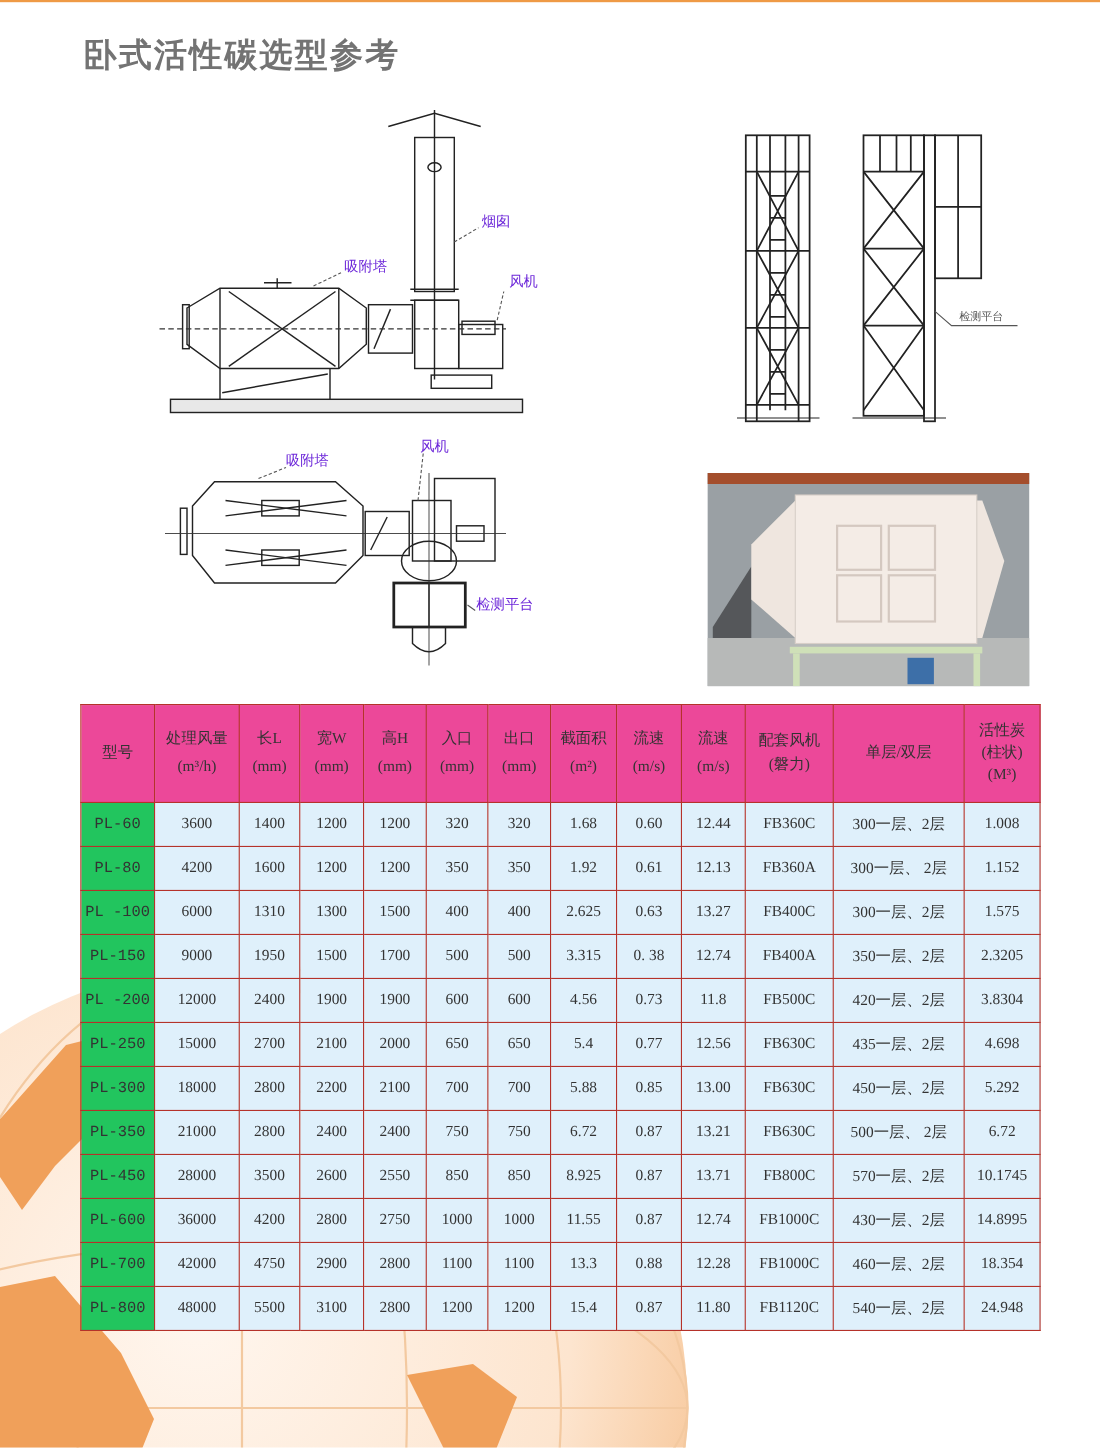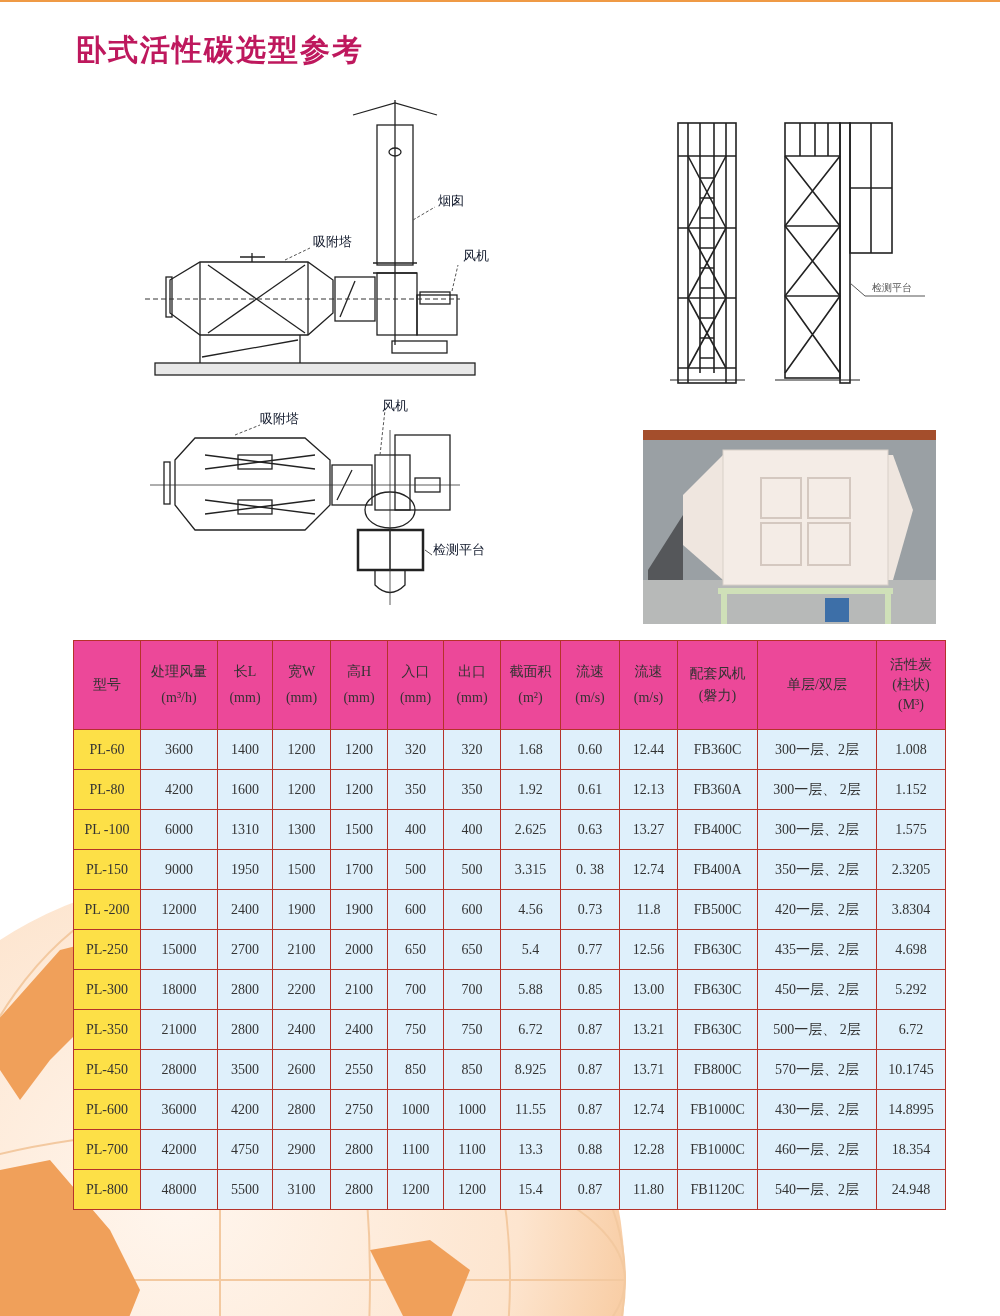--- a/index.html
+++ b/index.html
@@ -1,27 +1,27 @@
 <!DOCTYPE html>
 <html><head>
 <meta charset="utf-8">
 <style>
   html,body{margin:0;padding:0;}
   body{width:1000px;height:1316px;position:relative;background:#ffffff;overflow:hidden;font-family:"DejaVu Serif","Liberation Serif",serif;}
   .topline{position:absolute;left:0;top:0;width:1000px;height:2px;background:#ef9a45;}
-  .title{position:absolute;left:76px;top:30px;font-family:"DejaVu Sans","Liberation Sans",sans-serif;font-weight:bold;font-size:30px;letter-spacing:2px;color:#be185d;}
+  .title{position:absolute;left:76px;top:30px;font-family:"DejaVu Sans","Liberation Sans",sans-serif;font-weight:bold;font-size:30px;letter-spacing:2px;color:#737373;}
   .globe{position:absolute;left:-190px;top:870px;width:820px;height:820px;}
   .drawing{position:absolute;}
-  .lbl{position:absolute;font-size:13px;color:#0f172a;font-family:"DejaVu Serif","Liberation Serif",serif;white-space:nowrap;}
+  .lbl{position:absolute;font-size:13px;color:#6d28d9;font-family:"DejaVu Serif","Liberation Serif",serif;white-space:nowrap;}
   .photo{position:absolute;left:643px;top:430px;width:293px;height:194px;overflow:hidden;}
   table.spec{position:absolute;left:73px;top:640px;border-collapse:collapse;table-layout:fixed;width:872px;}
   table.spec td,table.spec th{border:1.5px solid #b5322a;text-align:center;vertical-align:middle;font-weight:normal;color:#333;font-size:14px;padding:0;font-family:"Liberation Serif","DejaVu Serif",serif;}
   table.spec th{background:#ec4899;height:88px;line-height:26px;font-size:14px;}
   table.spec td{background:#dff0fb;height:39px;}
-  table.spec td.model{background:#fde047;}
+  table.spec td.model{background:#22c55e;font-family:Liberation Mono, monospace;}
 </style>
 </head>
 <body>
 
 <div class="topline"></div>
 
 <svg class="globe" viewBox="0 0 820 820">
   <defs>
     <radialGradient id="gg" cx="0.45" cy="0.4" r="0.6">
       <stop offset="0" stop-color="#fff6ee"></stop>

